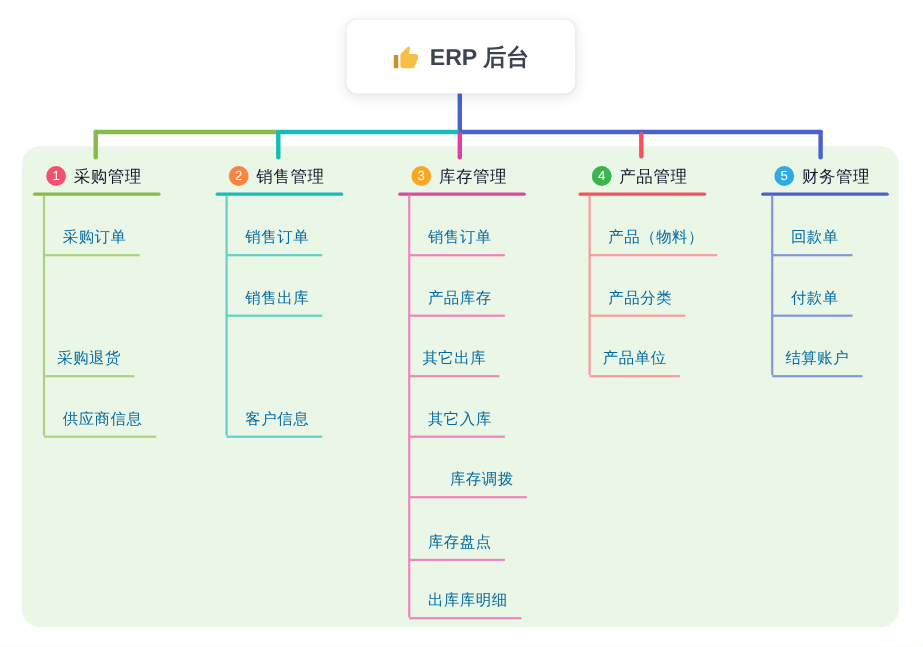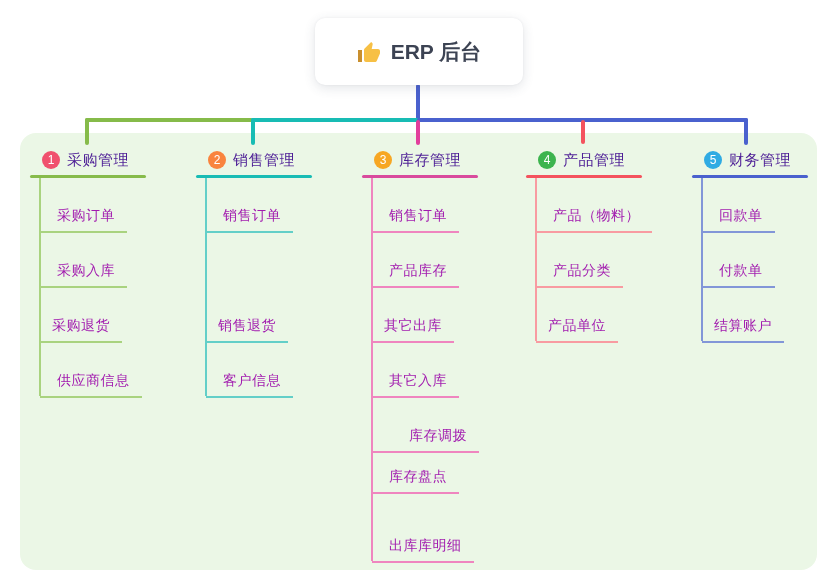--- a/index.html
+++ b/index.html
@@ -35,34 +35,34 @@
   .branch{position:absolute;top:150px;width:116px;}
   .b1{left:30px;} .b2{left:196px;} .b3{left:362px;} .b4{left:526px;} .b5{left:692px;}
   .branch-header{
     height:20px;display:flex;align-items:center;gap:7px;padding-left:12px;
     white-space:nowrap;
   }
   .badge{
     width:18px;height:18px;border-radius:50%;flex:0 0 18px;
     color:#fff;font-size:12px;line-height:18px;text-align:center;
   }
-  .branch-label{font-size:15px;color:#4c1d95;letter-spacing:.5px;}
+  .branch-label{font-size:15px;color:#0f172a;letter-spacing:.5px;}
   .branch-underline{height:3px;margin-top:5px;width:116px;border-radius:2px;}
   .vline{position:absolute;left:9px;top:28px;width:2px;}
   .b1 .vline,.b2 .vline{height:218px;}
   .b3 .vline{height:383px;}
   .b4 .vline,.b5 .vline{height:163px;}
   .child{
     position:absolute;left:10px;
     padding:0 12px 6px 17px;
-    font-size:14px;line-height:20px;color:#a21caf;
+    font-size:14px;line-height:20px;color:#0369a1;
     border-bottom:2px solid;white-space:nowrap;letter-spacing:.5px;
   }
   .r0{top:55px;} .r1{top:110px;} .r2{top:165px;padding-left:12px;} .r3{top:220px;}
-  .r4{top:275px;} .r5{top:316px;} .r6{top:385px;}
+  .r4{top:275px;} .r5{top:332px;} .r6{top:385px;}
 </style>
 </head>
 <body>
 
 <div class="panel" style="background: rgb(235, 247, 230);"></div>
 
 <div class="seg stem" style="background: rgb(74, 97, 206);"></div>
 <div class="seg h-green" style="background: rgb(134, 187, 74);"></div>
 <div class="seg h-teal" style="background: rgb(24, 188, 180);"></div>
 <div class="seg h-blue" style="background: rgb(74, 97, 206);"></div>
@@ -81,34 +81,33 @@
 </div>
 
 <div class="branch b1">
   <div class="branch-header">
     <span class="badge" style="background: rgb(240, 81, 110);">1</span>
     <span class="branch-label">采购管理</span>
   </div>
   <div class="branch-underline" style="background: rgb(134, 187, 74);"></div>
   <div class="vline" style="background: rgb(169, 211, 127);"></div>
   <div class="child r0" style="border-bottom-color: rgb(169, 211, 127);">采购订单</div>
-  <div class="child r1" style="border-bottom-color: rgb(169, 211, 127);">采购入库</div>
   <div class="child r2" style="border-bottom-color: rgb(169, 211, 127);">采购退货</div>
   <div class="child r3" style="border-bottom-color: rgb(169, 211, 127);">供应商信息</div>
 </div>
 
 <div class="branch b2">
   <div class="branch-header">
     <span class="badge" style="background: rgb(249, 132, 62);">2</span>
     <span class="branch-label">销售管理</span>
   </div>
   <div class="branch-underline" style="background: rgb(24, 188, 180);"></div>
   <div class="vline" style="background: rgb(99, 207, 200);"></div>
   <div class="child r0" style="border-bottom-color: rgb(99, 207, 200);">销售订单</div>
-  <div class="child r2" style="border-bottom-color: rgb(99, 207, 200);">销售退货</div>
+  <div class="child r1" style="border-bottom-color: rgb(99, 207, 200);">销售出库</div>
   <div class="child r3" style="border-bottom-color: rgb(99, 207, 200);">客户信息</div>
 </div>
 
 <div class="branch b3">
   <div class="branch-header">
     <span class="badge" style="background: rgb(247, 167, 35);">3</span>
     <span class="branch-label">库存管理</span>
   </div>
   <div class="branch-underline" style="background: rgb(217, 75, 157);"></div>
   <div class="vline" style="background: rgb(239, 133, 191);"></div>

